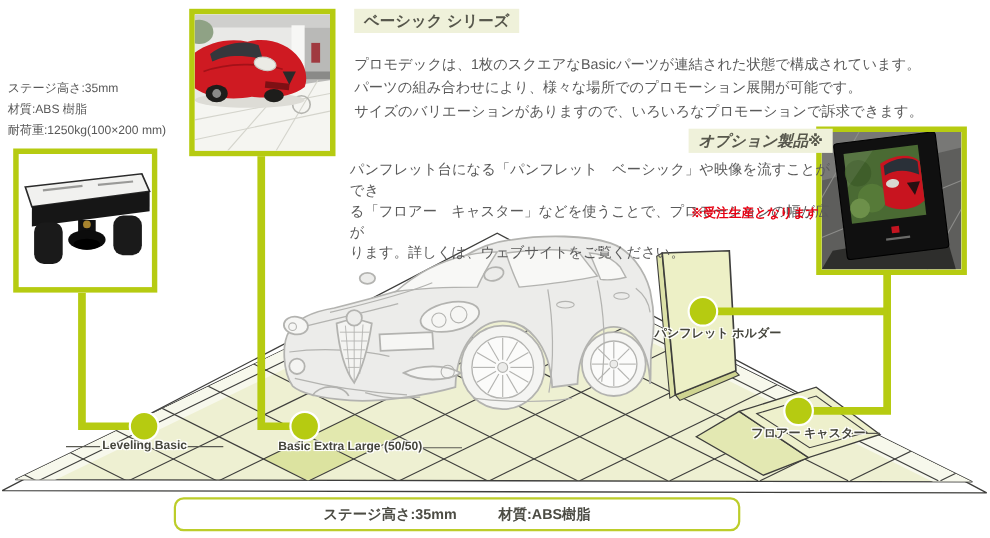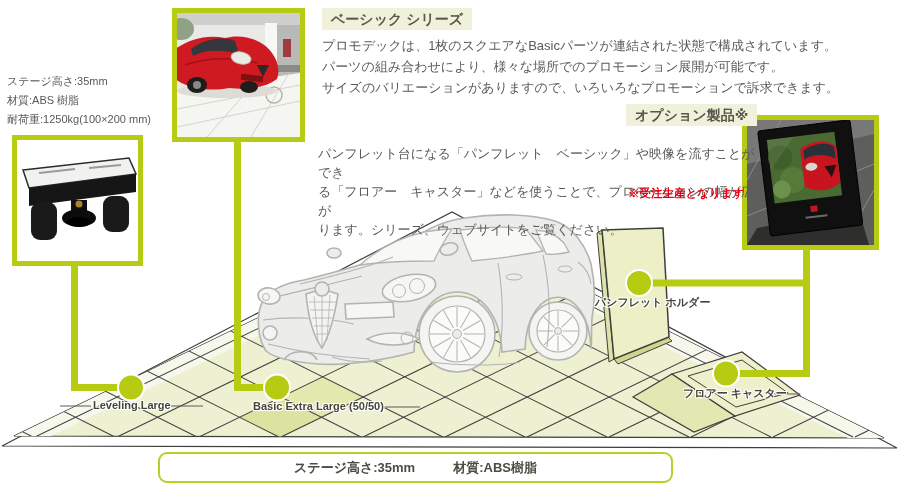--- a/index.html
+++ b/index.html
@@ -10,21 +10,21 @@
   .abs{position:absolute;}
   
   .photo{position:absolute;border:5px solid #b6cb11;background:#fff;box-sizing:border-box;overflow:hidden;}
   .photo svg{display:block;}
   
   .spec-lines{left:7px;top:72px;font-size:11px;line-height:19px;color:#585858;}
   .chip{
     background:#eff1da;color:#57574c;font-weight:bold;font-size:14px;
     padding:3px 9px;display:inline-block;line-height:16px;box-sizing:border-box;text-align:right;
   }
-  .para{font-size:13px;line-height:21px;color:#5a5a5a;}
+  .para{font-size:13px;line-height:21px;color:#5a5a5a;margin-top:13px;}
   .para-tight{font-size:13px;line-height:19px;color:#5a5a5a;}
   .note-red{color:#e60012;font-weight:bold;font-size:11.5px;}
   .callout-label{
     position:absolute;font-size:11px;font-weight:bold;color:#45453c;white-space:nowrap;
     text-shadow:-1px -1px 0 #fff,1px -1px 0 #fff,-1px 1px 0 #fff,1px 1px 0 #fff,0 0 3px #fff;
     text-align:center;
   }
   .bottom-bar{
     left:158px;top:452px;width:515px;height:31px;border:2px solid #bccd2a;border-radius:9px;
     background:#fff;box-sizing:border-box;display:flex;align-items:center;justify-content:center;gap:38px;
@@ -282,31 +282,31 @@
 
   <div class="abs" style="left:322px;top:8px;">
     <span class="chip">ベーシック シリーズ</span>
   </div>
   <div class="abs para" style="left:322px;top:35px;width:520px;">
     <div>プロモデックは、1枚のスクエアなBasicパーツが連結された状態で構成されています。</div>
     <div>パーツの組み合わせにより、様々な場所でのプロモーション展開が可能です。</div>
     <div>サイズのバリエーションがありますので、いろいろなプロモーションで訴求できます。</div>
   </div>
 
-  <div class="abs" style="left:626px;top:104px;">
+  <div class="abs" style="left:626px;top:117px;font-style:italic;">
     <span class="chip">オプション製品※</span>
   </div>
   <div class="abs para-tight" style="left:318px;top:144px;width:440px;">
     <div>パンフレット台になる「パンフレット　ベーシック」や映像を流すことができ</div>
     <div>る「フロアー　キャスター」などを使うことで、プロモーションの幅が広が</div>
-    <div>ります。シリーズ、ウェブサイトをご覧ください。</div>
+    <div>ります。詳しくは、ウェブサイトをご覧ください。</div>
   </div>
   <div class="abs note-red" style="left:628px;top:186px;font-family:Liberation Serif, serif;">※受注生産となります</div>
 
-  <span class="callout-label" style="left:93px;top:399px;">Leveling Large</span>
+  <span class="callout-label" style="left:93px;top:399px;">Leveling Basic</span>
   <span class="callout-label" style="left:205px;top:400px;padding-left:48px;">Basic Extra Large (50/50)</span>
   <span class="callout-label" style="left:595px;top:295px;">パンフレット ホルダー</span>
   <span class="callout-label" style="left:683px;top:386px;">フロアー キャスター</span>
 
   <div class="abs bottom-bar">
     <span>ステージ高さ:35mm</span>
     <span>材質:ABS樹脂</span>
   </div>
 
 </div>

